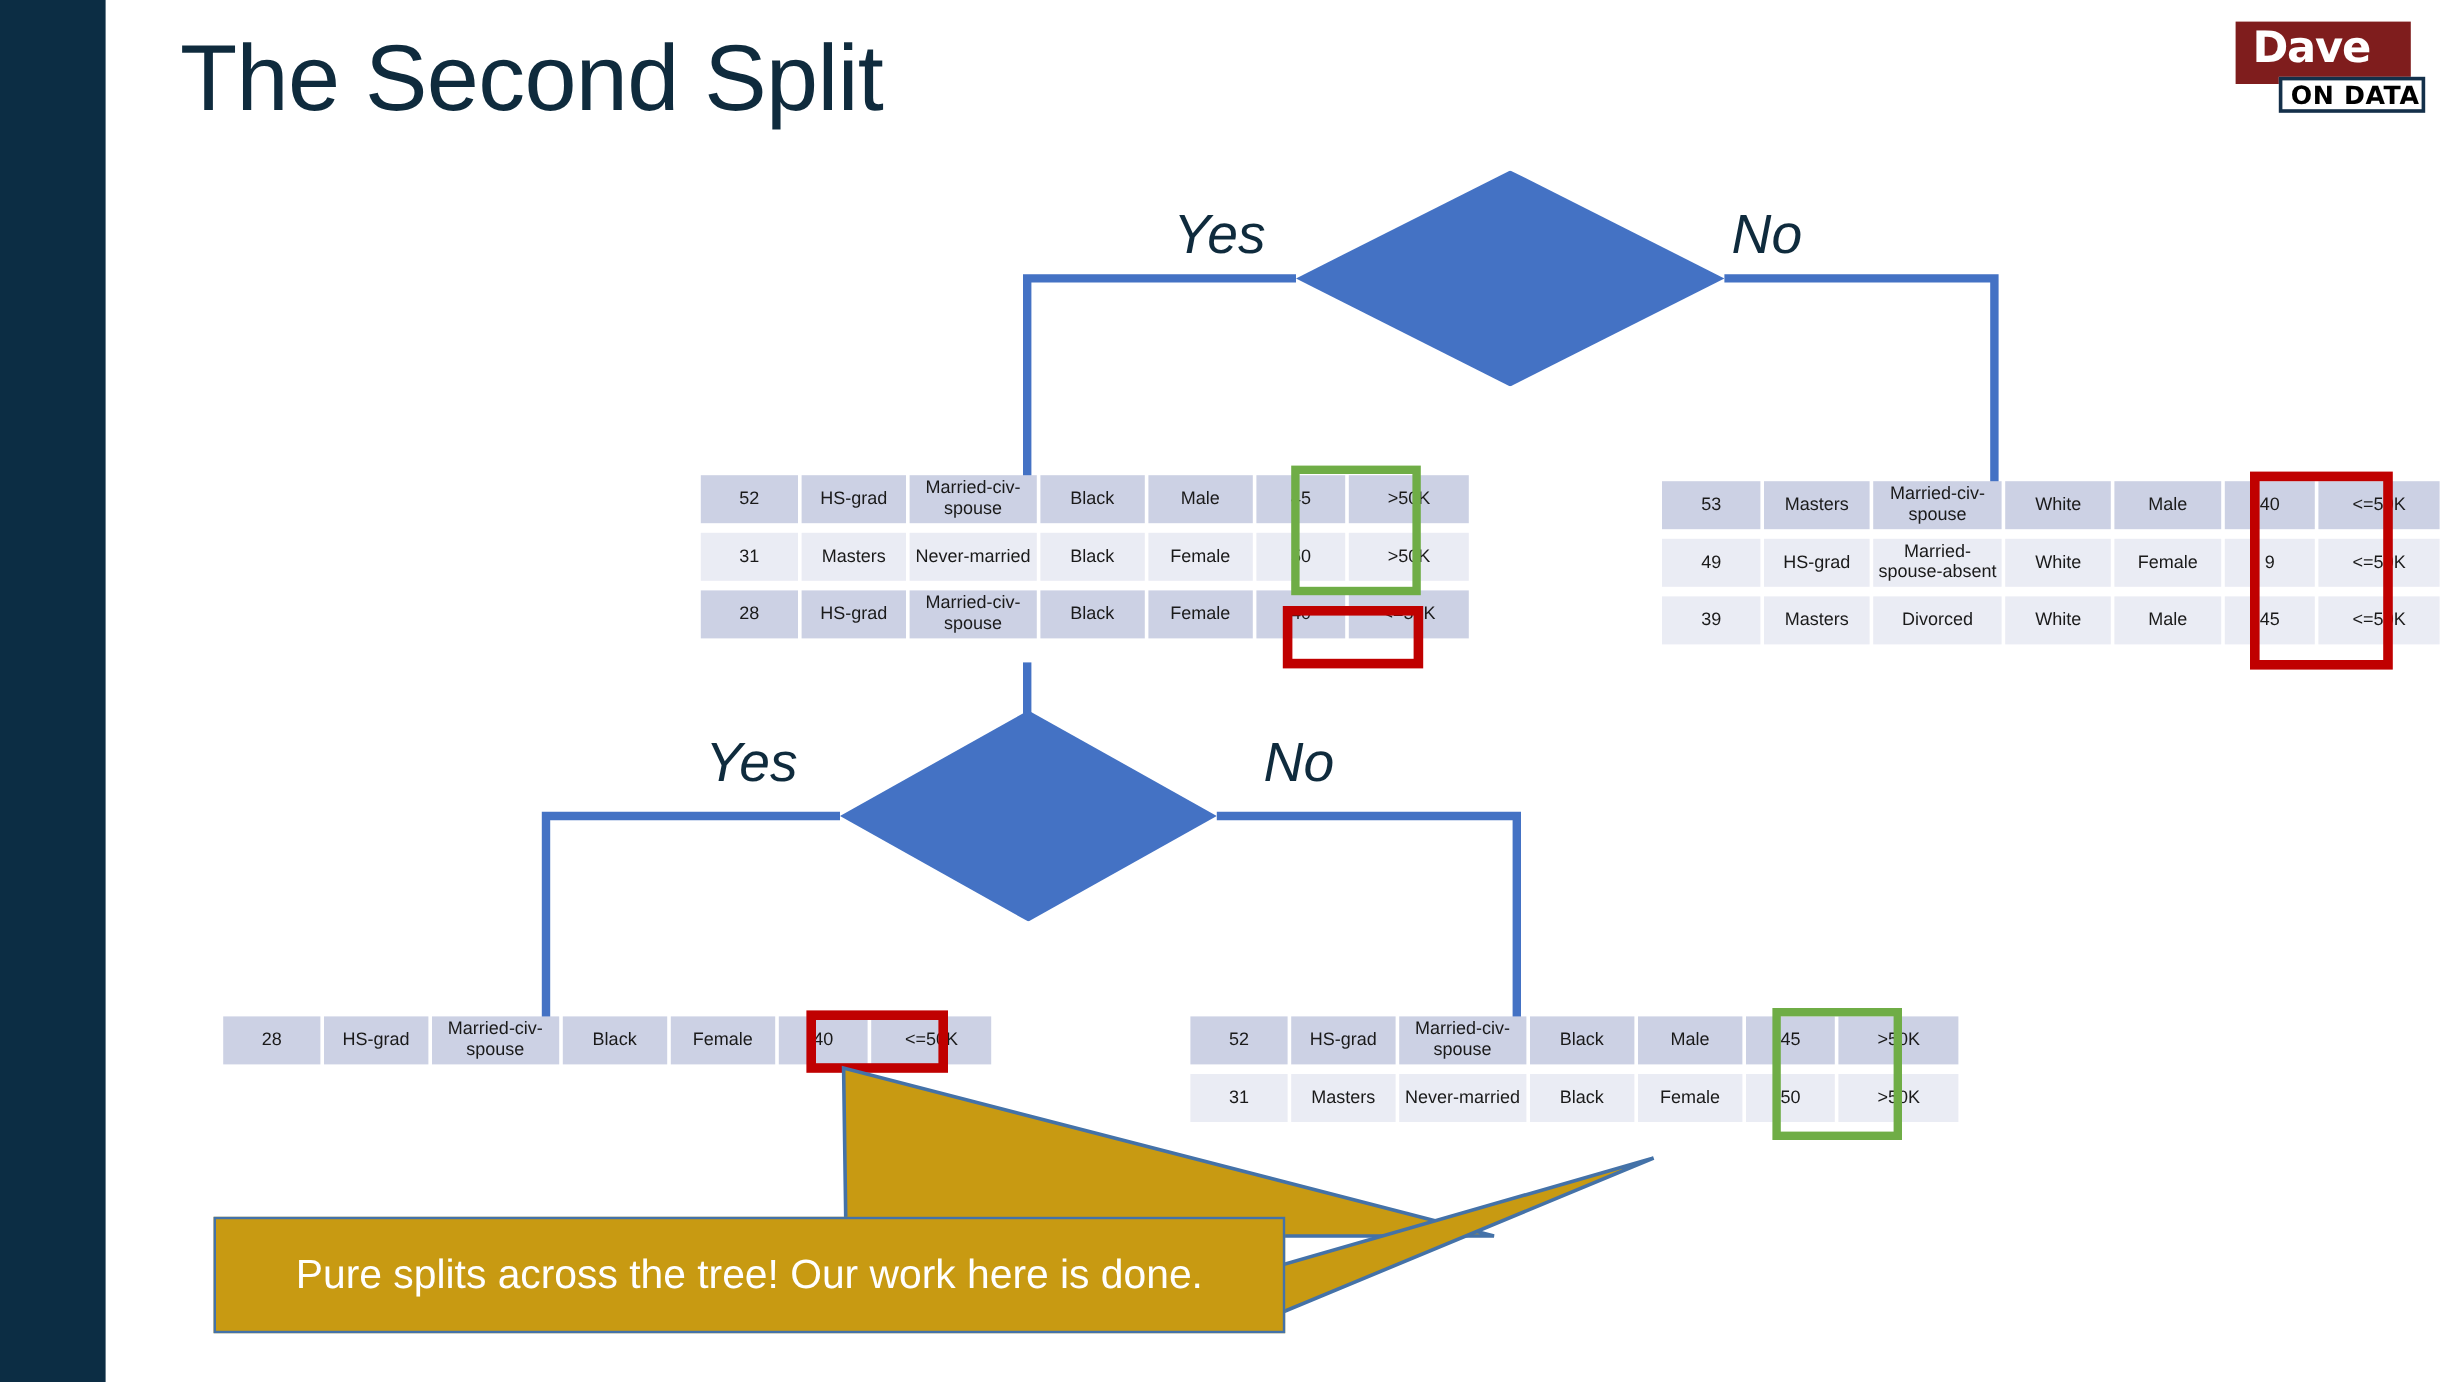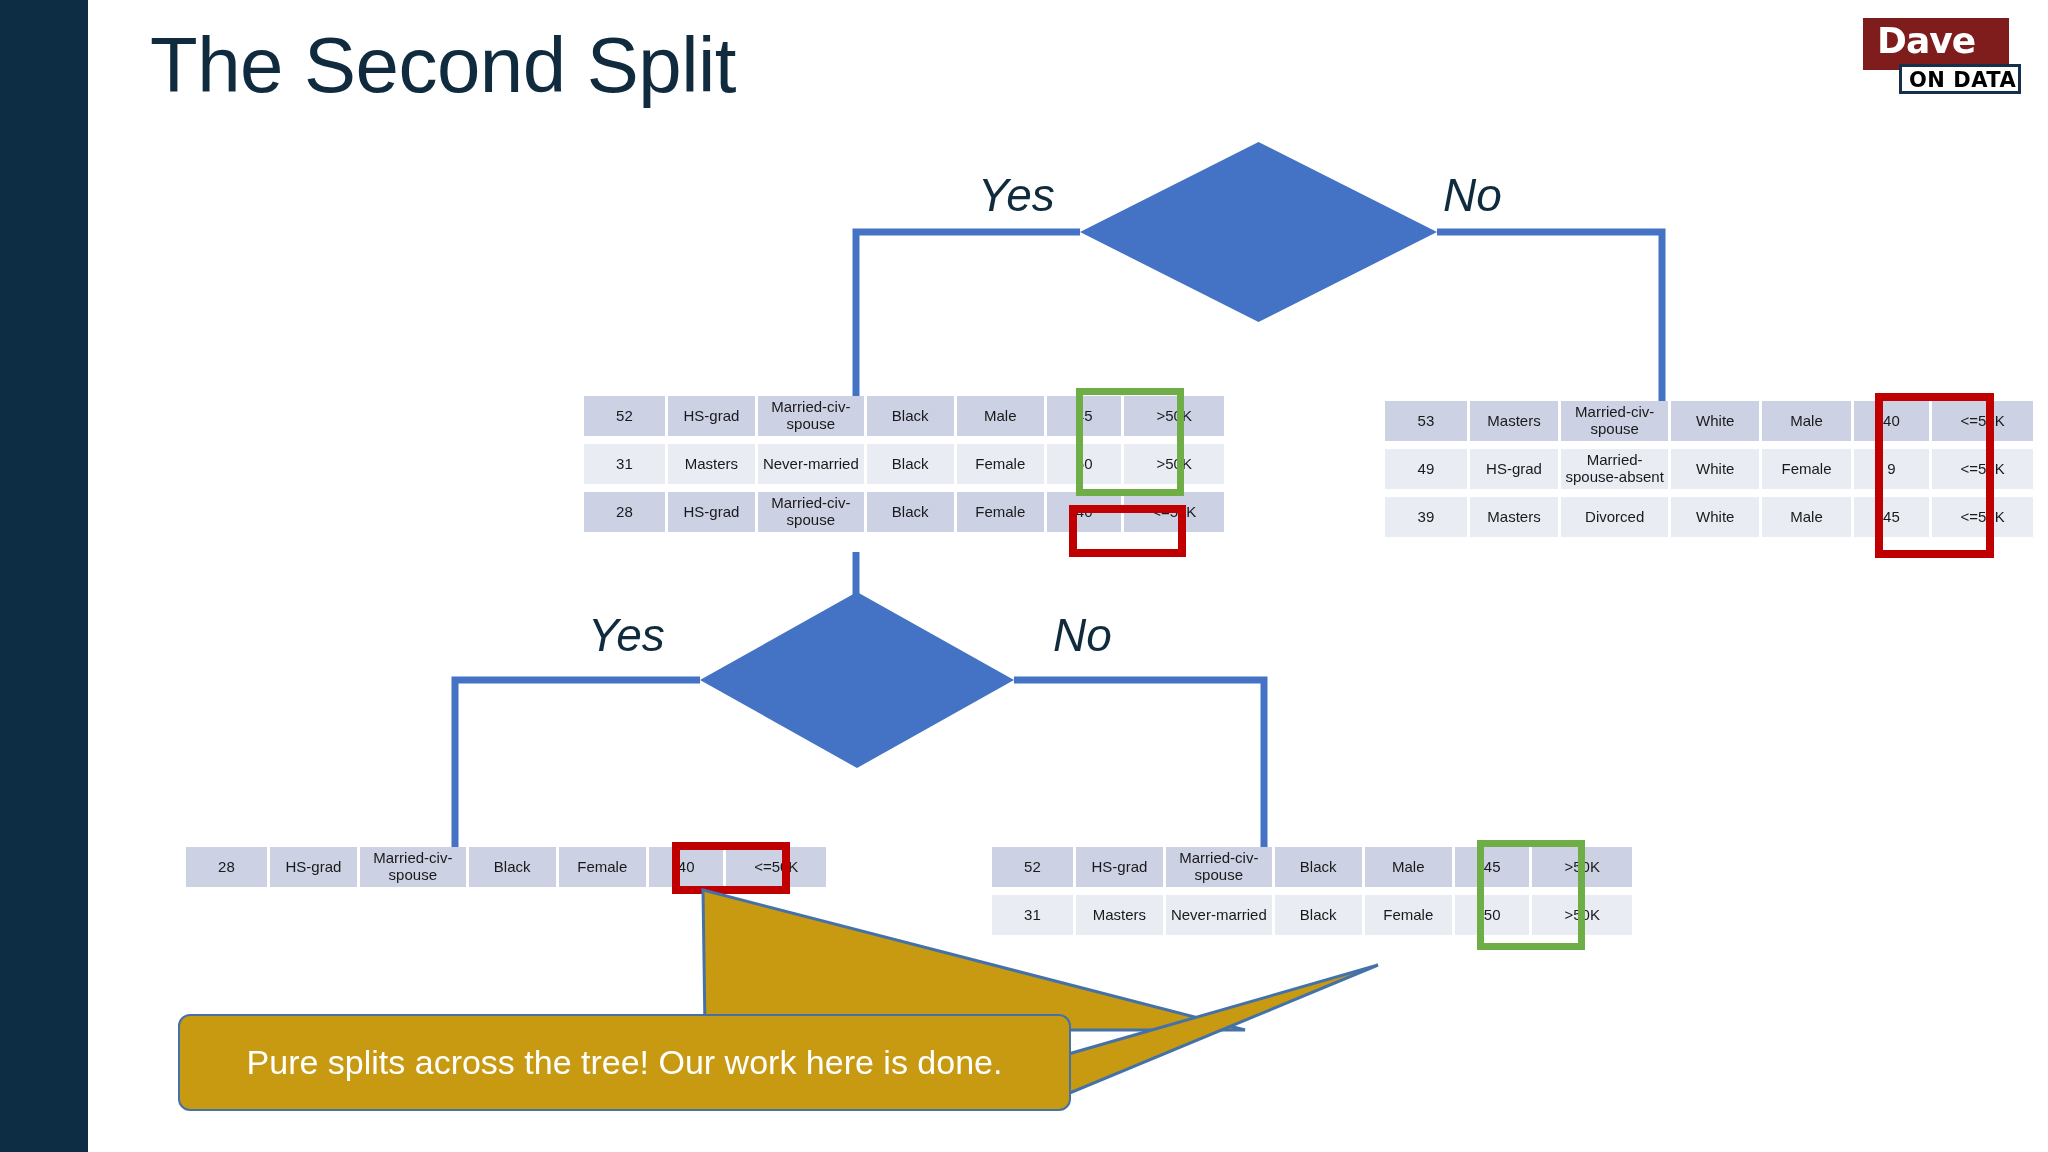--- a/index.html
+++ b/index.html
@@ -81,21 +81,21 @@
   .drow.shade-b .dcell{background:#eaecf4;}
   .dcell:last-child{margin-right:0;}
   
   .hl{position:absolute;box-sizing:border-box;pointer-events:none;}
   .hl.green{border:7px solid #6fad46;}
   .hl.red{border:8px solid #c00000;}
   
   #callout-tails{position:absolute;left:0;top:0;width:2048px;height:1152px;}
   #callout-box{
     position:absolute;left:178px;top:1014px;width:893px;height:97px;
-    background:#c89a12;border:2px solid #4472a8;border-radius:12px;
+    background:#c89a12;border:2px solid #4472a8;border-radius:0;
     box-sizing:border-box;
     display:flex;align-items:center;
   }
   #callout-text{
     width:100%;text-align:center;color:#ffffff;
     font-size:34px;font-weight:400;
   }
 </style>
 </head>
 <body>

